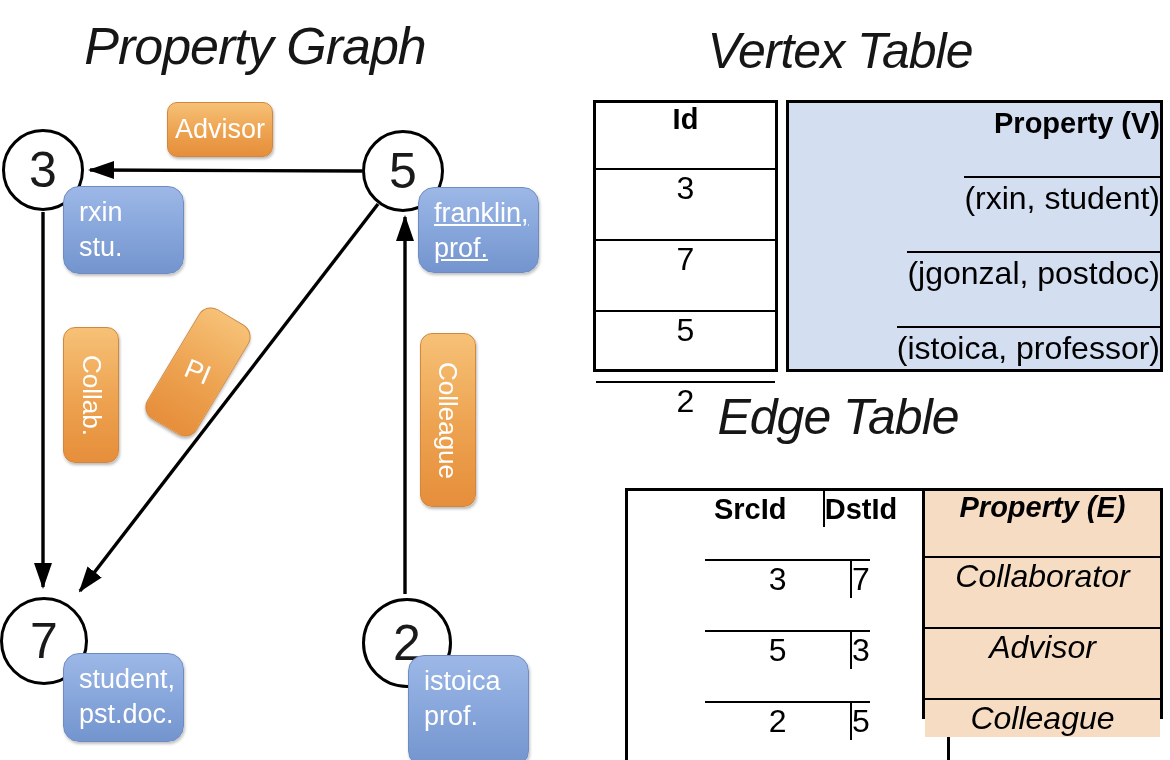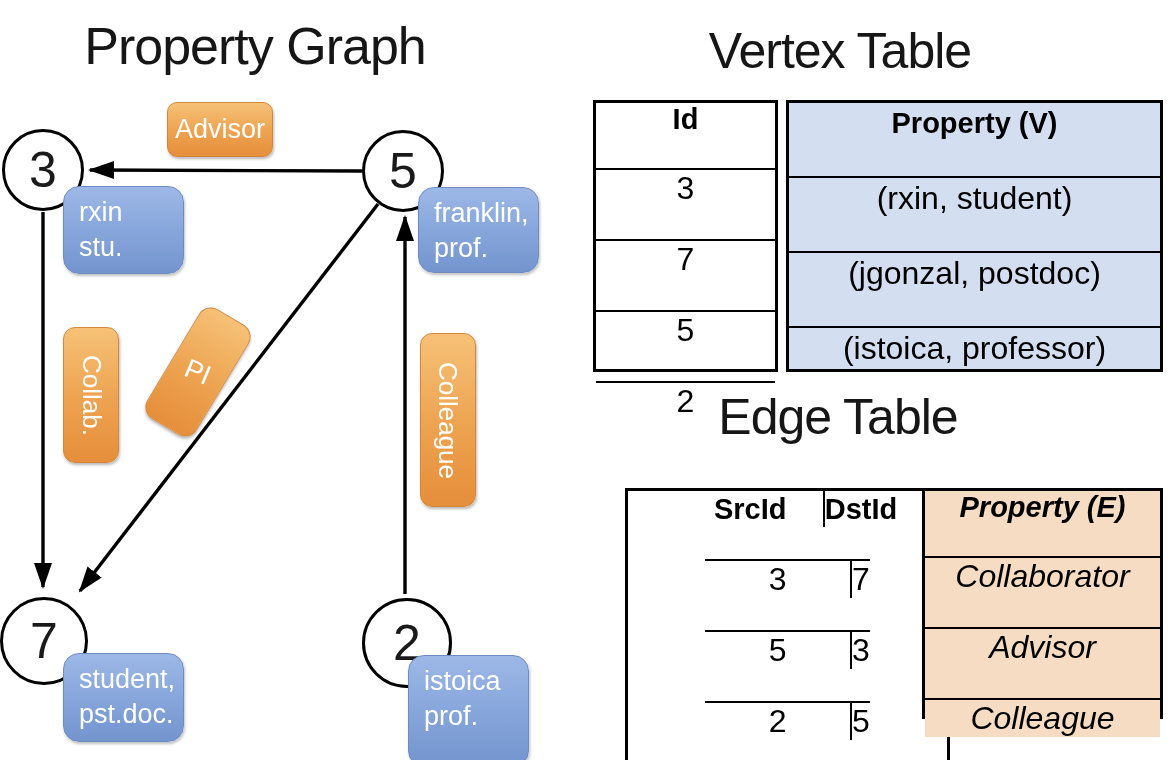--- a/index.html
+++ b/index.html
@@ -1,21 +1,21 @@
 <!DOCTYPE html>
 <html><head>
 <meta charset="utf-8">
 <style>
   * { margin:0; padding:0; box-sizing:border-box; }
   html,body { background:#fff; }
   .canvas {
     position:relative; width:1170px; height:760px; overflow:hidden;
     background:#fff; font-family:"Liberation Sans", sans-serif; color:#111;
   }
-  .title { position:absolute; text-align:center; font-size:50px; letter-spacing:-1px; color:#161616; white-space:nowrap; }
+  .title { position:absolute; text-align:center; font-size:50px; letter-spacing:-1px; color:#161616; white-space:nowrap;font-style:italic; }
   .pg-title { left:0; width:510px; top:16px; font-size:52px; }
   .vt-title { left:585px; width:510px; top:22px; }
   .et-title { left:585px; width:506px; top:388px; }
 
   svg.edges { position:absolute; left:0; top:0; z-index:1; }
 
   .node {
     position:absolute; z-index:2; background:#fff; border:3.5px solid #000;
     border-radius:50%; display:flex; align-items:center; justify-content:center;
     font-size:50px; color:#1a1a1a;
@@ -26,21 +26,21 @@
   .n2 { left:362px; top:598px; width:90px; height:90px; }
 
   .vlabel {
     position:absolute; z-index:3; color:#fff;
     background:linear-gradient(180deg,#9db8e7 0%,#87a6db 50%,#7394ce 100%);
     border:1px solid #6f8cc2; border-radius:16px;
     box-shadow:1px 2px 3px rgba(0,0,0,.25);
     padding:8px 10px 0 15px; font-size:27px; line-height:35px;
   }
   .rxin     { left:63px;  top:186px; width:121px; height:88px; }
-  .franklin { left:418px; top:187px; width:121px; height:86px; }
+  .franklin { left:418px; top:187px; width:121px; height:86px;text-decoration:underline; }
   .jgonzal  { left:63px;  top:653px; width:121px; height:89px; }
   .istoica  { left:408px; top:655px; width:121px; height:112px; }
 
   .elabel {
     position:absolute; z-index:3; color:#fff;
     background:linear-gradient(180deg,#f6c177 0%,#eda24f 55%,#e68e3b 100%);
     border:1px solid #d2873b; border-radius:10px;
     box-shadow:1px 2px 3px rgba(0,0,0,.28);
     display:flex; align-items:center; justify-content:center;
     font-size:27px; white-space:nowrap;
@@ -50,21 +50,21 @@
   .colleague-label { left:420px; top:333px; width:56px;  height:174px; border-radius:12px; }
   .pi-label        { left:169px; top:308px; width:58px;  height:128px; border-radius:14px; transform:rotate(31deg); }
   .vtext  { transform:rotate(90deg); font-size:26px; }
   .pitext { transform:rotate(-8deg); font-size:27px; }
 
   .tbl {
     position:absolute; border:3px solid #000; background:#fff;
     display:flex; flex-direction:column;gap:32px;
   }
   .vt-id   { left:593px; top:100px; width:185px; height:272px; }
-  .vt-prop { left:786px; top:100px; width:377px; height:272px; }
+  .vt-prop { left:786px; top:100px; width:377px; height:272px;align-items:flex-end; }
   .et-ids  { left:625px; top:488px; width:325px; height:326px;align-items:center; }
   .et-prop { left:922px; top:488px; width:241px; height:231px;font-style:italic; }
   .vt-prop, .vt-prop .cell { background:#d3def1; }
   .et-prop, .et-prop .cell { background:#f5dcc2; }
 
   .tbl .cell, .tbl .row {
     flex:1; display:flex; align-items:center; justify-content:center;
     font-size:32px; color:#000;
   }
   .tbl > .cell + .cell, .tbl > .row + .row { border-top:2.5px solid #000; }

